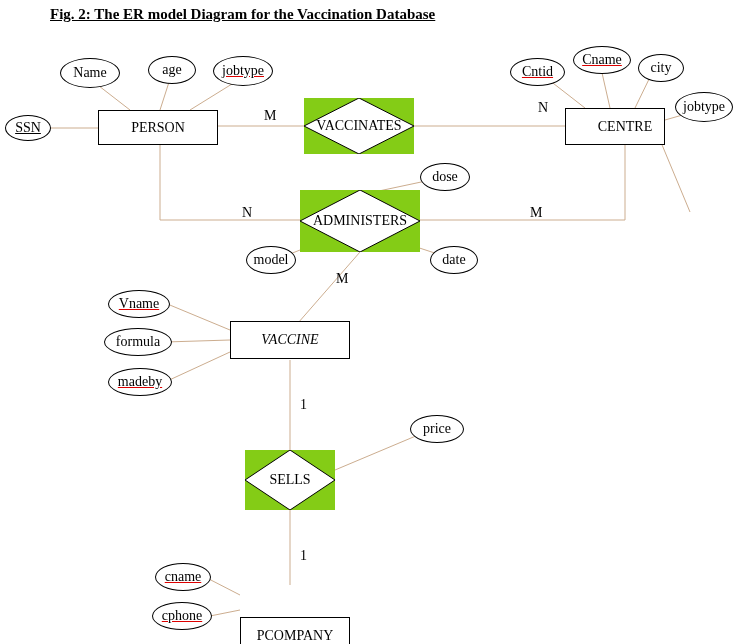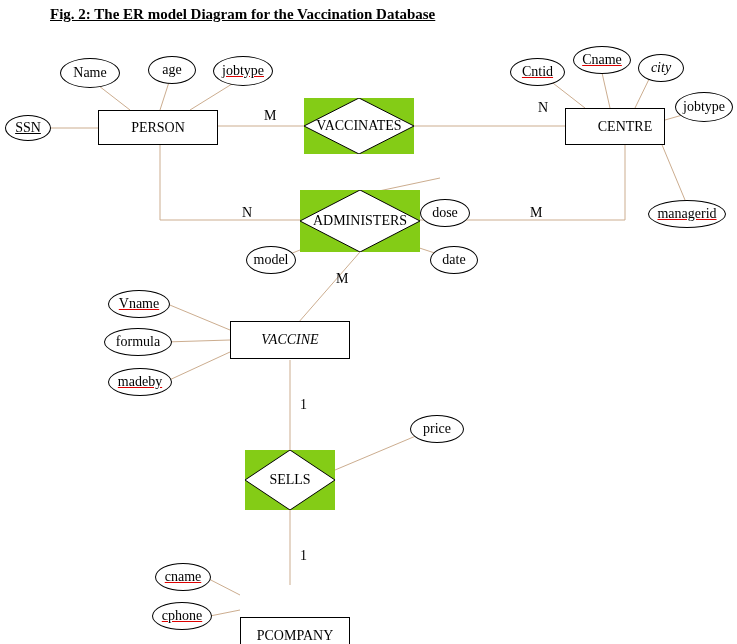--- a/index.html
+++ b/index.html
@@ -165,31 +165,28 @@
   <div class="attr" style="left:5px;top:115px;width:46px;height:26px;">
       <span style="text-decoration:underline;">SSN</span>
     </div>
 
   <div class="attr" style="left:510px;top:58px;width:55px;height:28px;">
       <span class="key">Cntid</span>
     </div>
   <div class="attr" style="left:573px;top:46px;width:58px;height:28px;">
       <span class="key">Cname</span>
     </div>
-  <div class="attr" style="left:638px;top:54px;width:46px;height:28px;font-style:italic;">
+  <div class="attr" style="left:638px;top:54px;width:46px;height:28px;">
       <span>city</span>
     </div>
   <div class="attr" style="left:675px;top:92px;width:58px;height:30px;">
       <span>jobtype</span>
     </div>
-  <div class="attr" style="left:648px;top:200px;width:78px;height:28px;">
-      <span class="key">managerid</span>
-    </div>
-
-  <div class="attr" style="left:420px;top:163px;width:50px;height:28px;margin-top:36px;">
+
+  <div class="attr" style="left:420px;top:163px;width:50px;height:28px;">
       <span>dose</span>
     </div>
   <div class="attr" style="left:246px;top:246px;width:50px;height:28px;">
       <span>model</span>
     </div>
   <div class="attr" style="left:430px;top:246px;width:48px;height:28px;">
       <span>date</span>
     </div>
 
   <div class="attr" style="left:108px;top:290px;width:62px;height:28px;">

